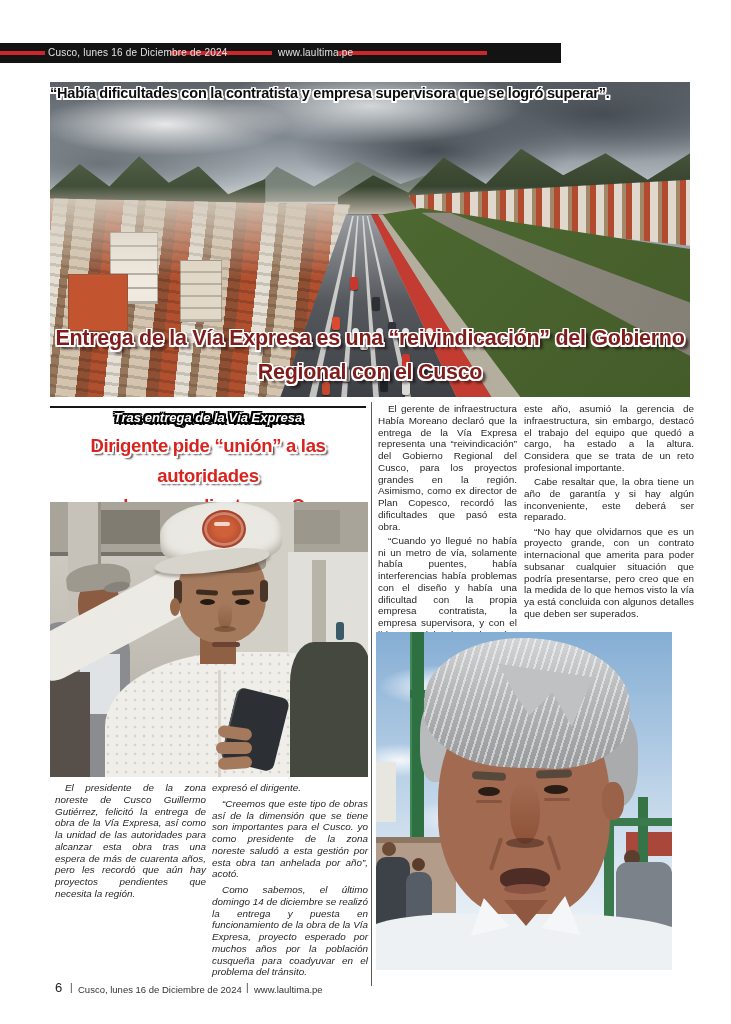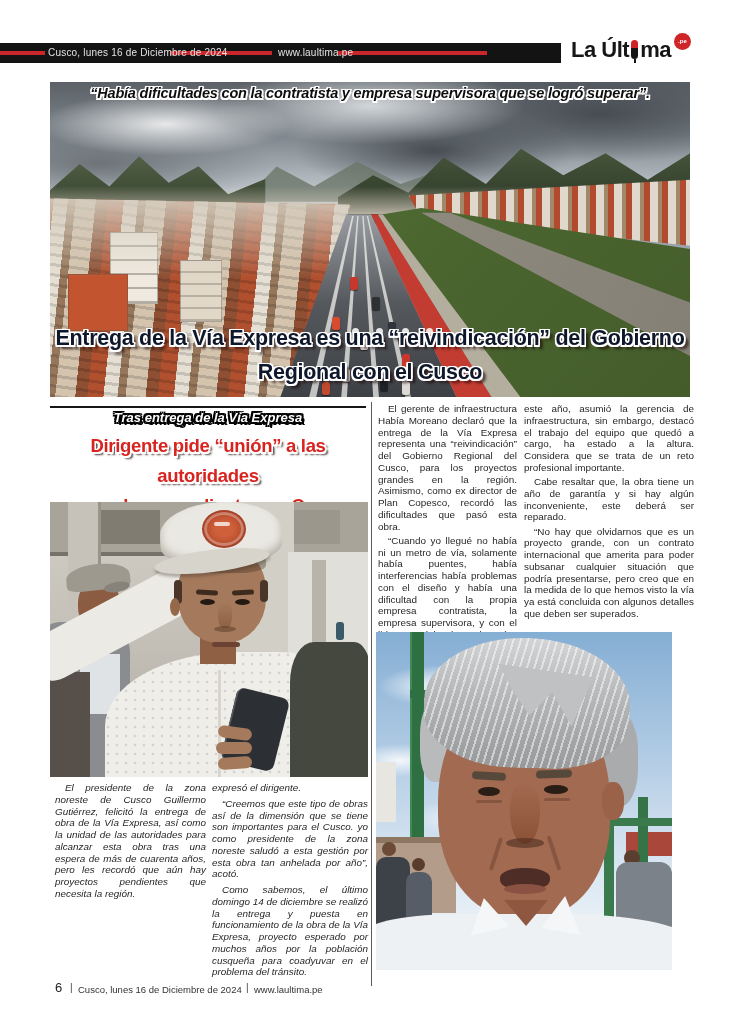--- a/index.html
+++ b/index.html
@@ -87,26 +87,26 @@
   .car4{left:310px;top:255px;background:#e8e6e2;}
   .car5{left:338px;top:240px;background:#30343a;}
   .car6{left:352px;top:272px;background:#c8372d;}
   .car7{left:292px;top:287px;background:#e8e6e2;}
   .car8{left:330px;top:296px;background:#1f2326;}
   .car9{left:272px;top:300px;background:#bf4a2f;}
   .car10{left:352px;top:300px;background:#dcdad5;}
   .road-dot{width:7px;height:7px;border-radius:50%;background:rgba(255,255,255,.85);top:246px;}
   .dot1{left:302px;} .dot2{left:326px;} .dot3{left:352px;} .dot4{left:376px;}
 
-  .hero-quote{left:0;top:3px;width:100%;text-align:center;z-index:30;
-     font-size:14.5px;font-weight:bold;font-style:italic;color:#0e0e0e;letter-spacing:-.2px;
+  .hero-quote{left:0;top:3px;width:100%;text-align:left;z-index:30;
+     font-size:14.5px;font-weight:bold;color:#0e0e0e;letter-spacing:-.2px;
      text-shadow:-1.5px -1.5px 0 #fff,1.5px -1.5px 0 #fff,-1.5px 1.5px 0 #fff,1.5px 1.5px 0 #fff,
                  -1.5px 0 0 #fff,1.5px 0 0 #fff,0 -1.5px 0 #fff,0 1.5px 0 #fff;}
   .hero-headline{left:0;bottom:8px;width:100%;text-align:center;z-index:30;
-     font-size:21.5px;font-weight:bold;line-height:34px;color:#0f172a;letter-spacing:-.3px;
+     font-size:21.5px;font-weight:bold;line-height:34px;color:#7f1d1d;letter-spacing:-.3px;
      text-shadow:-1.5px -1.5px 0 #fff,1.5px -1.5px 0 #fff,-1.5px 1.5px 0 #fff,1.5px 1.5px 0 #fff,
                  -1.5px 0 0 #fff,1.5px 0 0 #fff,0 -1.5px 0 #fff,0 1.5px 0 #fff,
                  4px 4px 3px rgba(25,0,0,.8);}
 
   
   .rule-top{left:50px;top:406px;width:316px;height:2px;background:#161616;}
   .kicker{left:50px;top:410px;width:316px;text-align:center;
      font-size:13px;font-weight:bold;font-style:italic;color:#ffffff;
      text-shadow:-2px -2px 0 #000,2px -2px 0 #000,-2px 2px 0 #000,2px 2px 0 #000,
                  -2px 0 0 #000,2px 0 0 #000,0 -2px 0 #000,0 2px 0 #000,3px 3px 0 #000;}
@@ -247,26 +247,20 @@
 
 <div class="page">
 
   <div class="abs header-bar">
     <div class="abs bar-stripe stripe1"></div>
     <div class="abs bar-stripe stripe2"></div>
     <div class="abs bar-stripe stripe3"></div>
     <span class="abs bar-text bar-date">Cusco, lunes 16 de Diciembre de 2024</span>
     <span class="abs bar-text bar-site">www.laultima.pe</span>
   </div>
-  <div class="abs logo">
-    <span>La Últ</span>
-    <span class="logo-mic"></span>
-    <span>ma</span>
-    <span class="logo-badge">.pe</span>
-  </div>
 
   <div class="abs hero">
     <div class="abs hero-sky"></div>
     <div class="abs mtn-far"></div>
     <div class="abs mtn-left"></div>
     <div class="abs mtn-right"></div>
     <div class="abs valley-haze"></div>
     <div class="abs city-left">
       <div class="abs city-blocks"></div>
       <div class="abs bldg bldg-a"></div>

